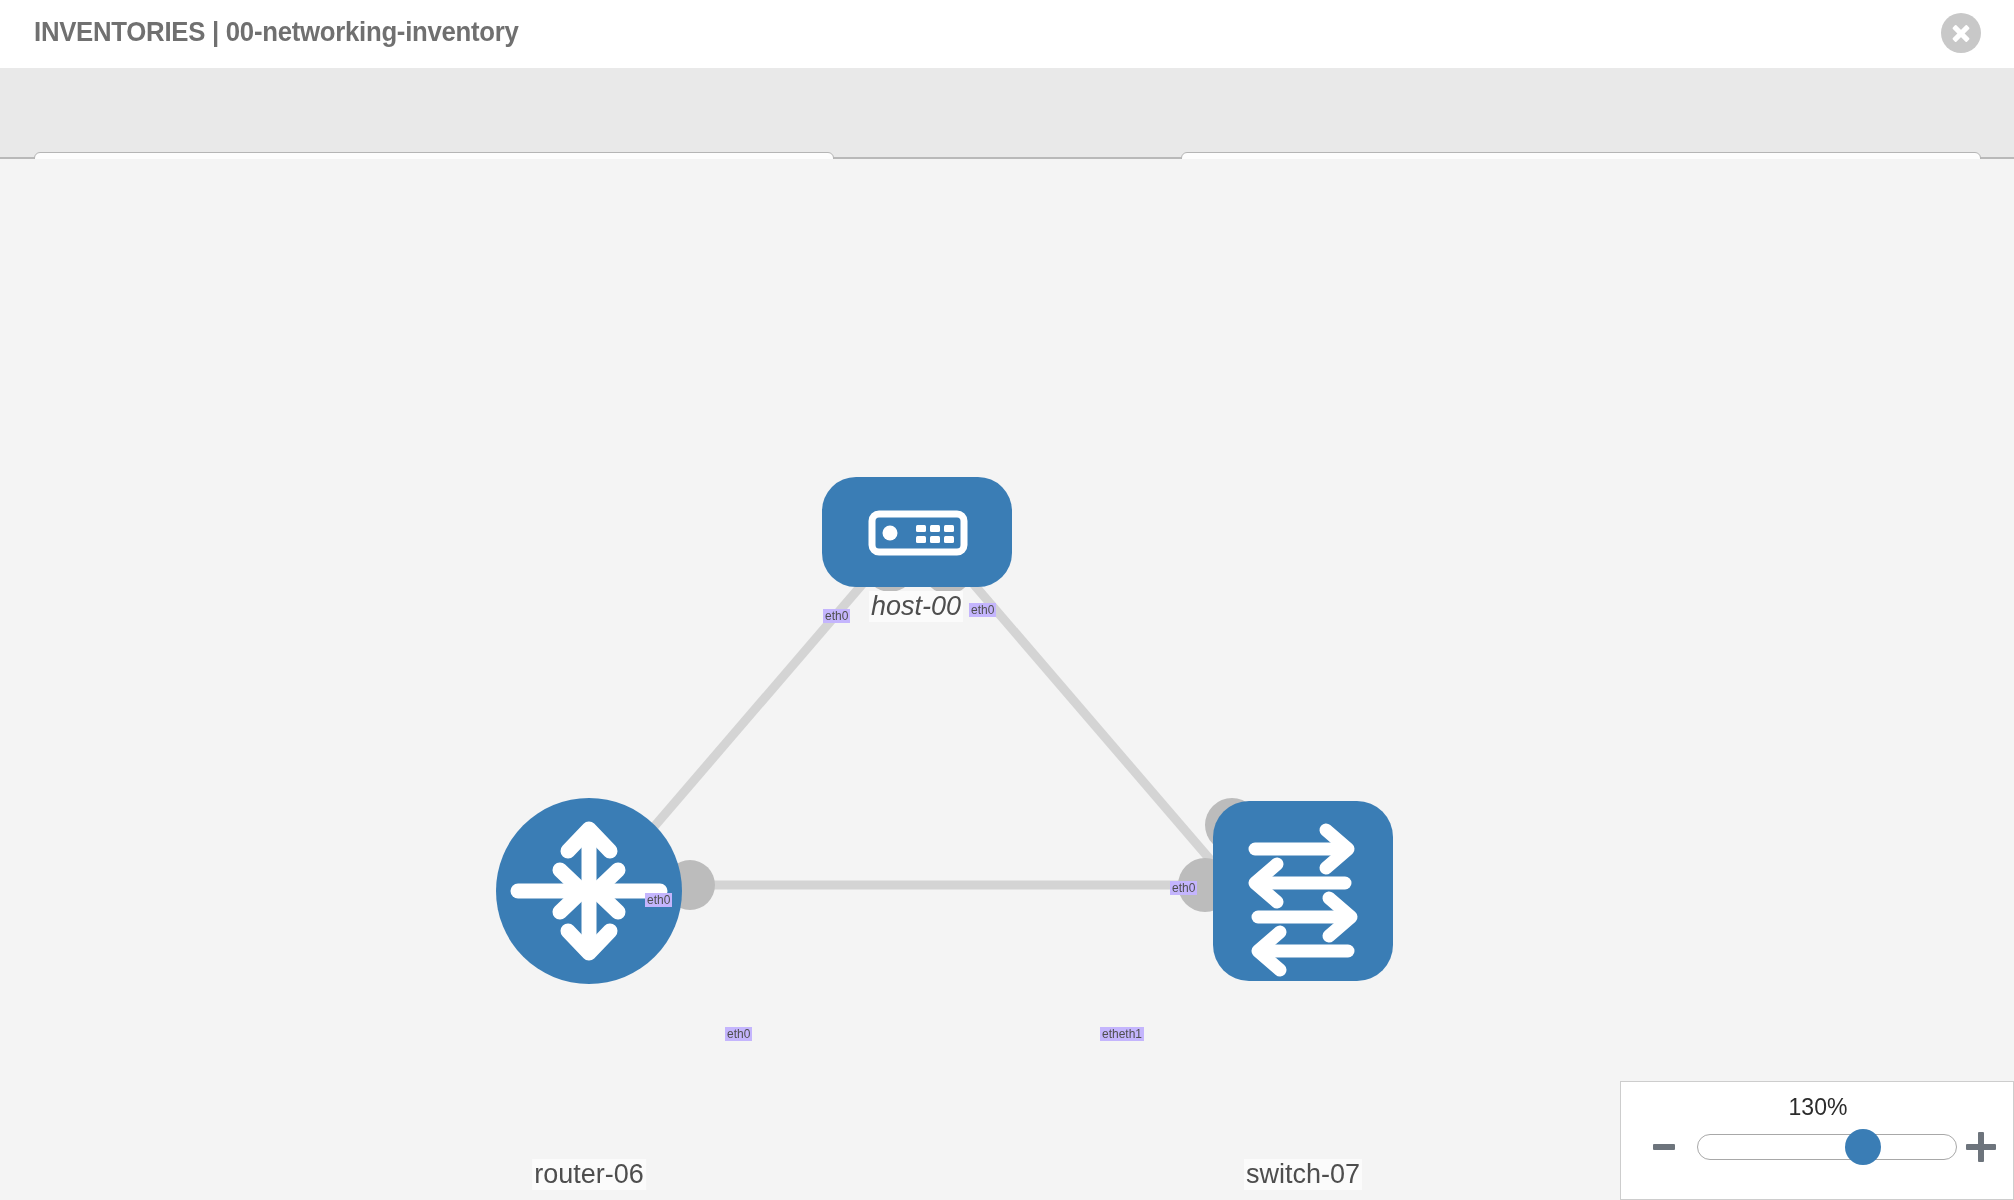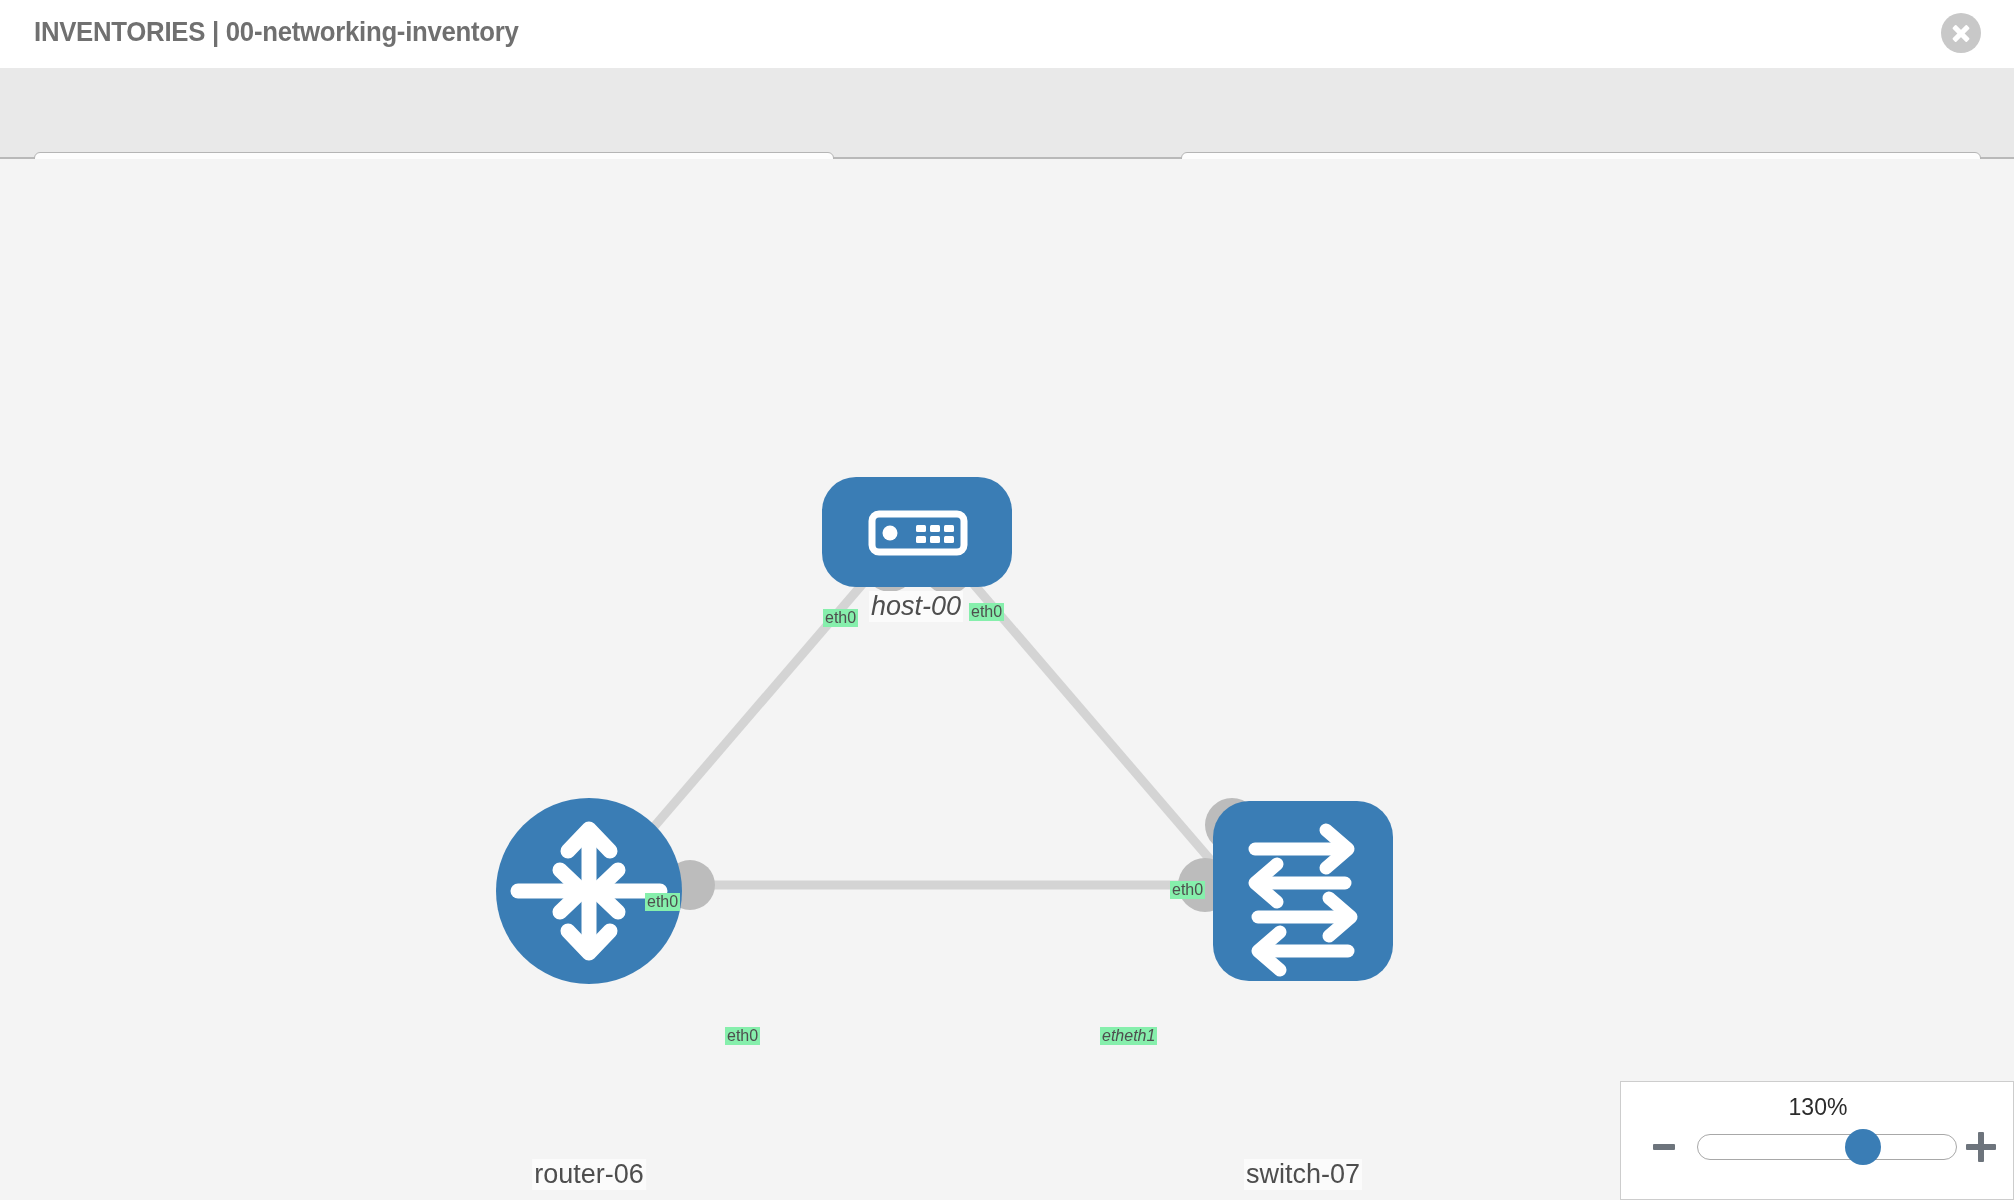--- a/index.html
+++ b/index.html
@@ -134,23 +134,23 @@
     position: absolute;
     font-size: 27px;
     color: #4e4e4e;
     background: #fbfbfb;
     white-space: nowrap;
     padding: 0 2px;
     transform: translateX(-50%);
   }
   .link-label {
     position: absolute;
-    font-size: 16px;
+    font-size: 12px;
     color: #4e4e4e;
-    background: #86efac;
+    background: #c4b5fd;
     white-space: nowrap;
     padding: 0 2px;
   }
 
   
   .zoom-panel {
     position: absolute;
     left: 1620px;
     top: 1081px;
     width: 394px;
@@ -329,21 +329,21 @@
 
   <div class="node-label" style="left:916px; top:432px;font-style:italic;">host-00</div>
   <div class="node-label" style="left:589px; top:1000px;">router-06</div>
   <div class="node-label" style="left:1303px; top:1000px;">switch-07</div>
 
   <div class="link-label" style="left:823px; top:450px;">eth0</div>
   <div class="link-label" style="left:969px; top:444px;">eth0</div>
   <div class="link-label" style="left:645px; top:734px;">eth0</div>
   <div class="link-label" style="left:1170px; top:722px;">eth0</div>
   <div class="link-label" style="left:725px; top:868px;">eth0</div>
-  <div class="link-label" style="left:1100px; top:868px;font-style:italic;">etheth1</div>
+  <div class="link-label" style="left:1100px; top:868px;">etheth1</div>
 
 </div>
 
 <div class="zoom-panel">
   <div class="zoom-value">130%</div>
   <div class="zoom-minus"></div>
   <div class="zoom-track"></div>
   <div class="zoom-thumb"></div>
   <div class="zoom-plus"></div>
 </div>

